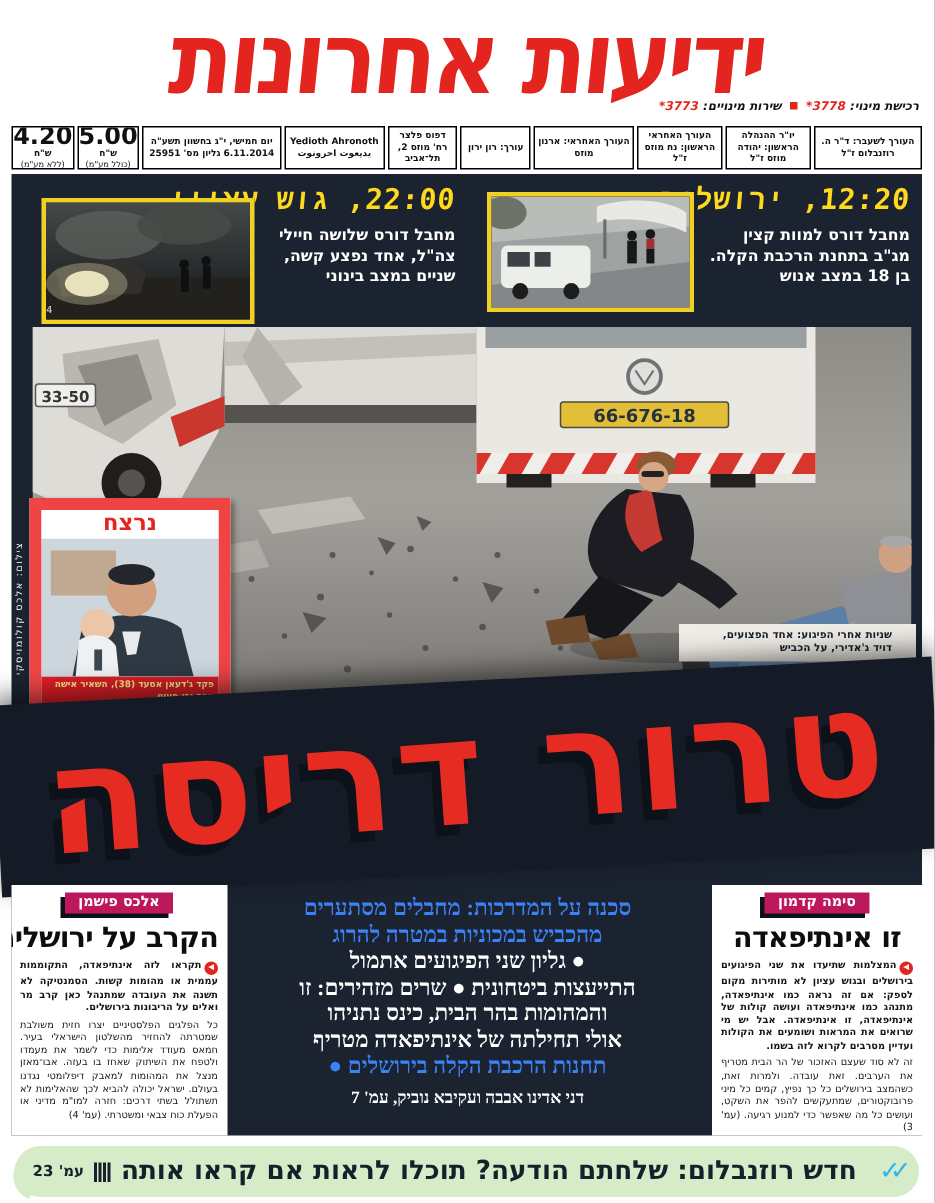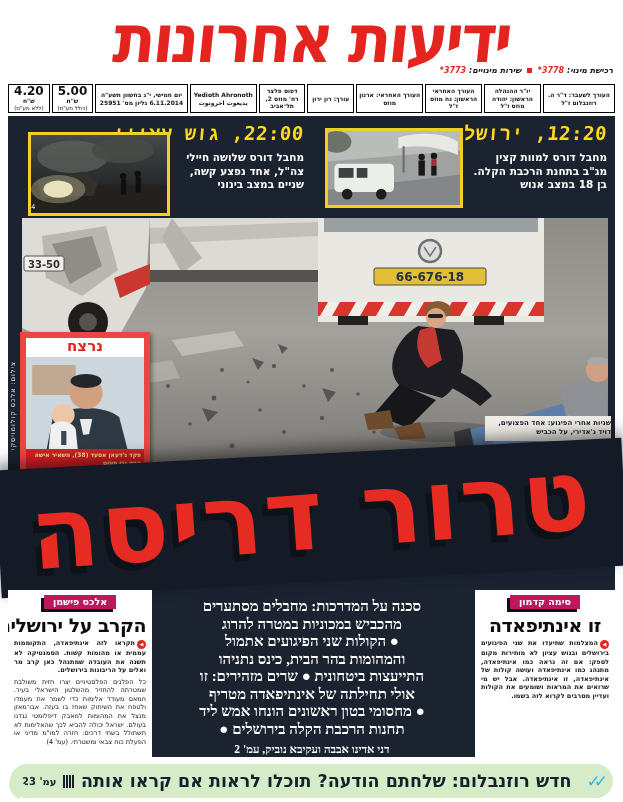--- a/index.html
+++ b/index.html
@@ -10,44 +10,44 @@
   .logo{display:inline-block;font-size:62px;font-weight:bold;color:#e4251f;
         letter-spacing:-3px;transform:skewX(-6deg) scaleY(1.08);line-height:78px;}
   .subline{position:absolute;top:66px;right:10px;font-size:8px;font-weight:bold;color:#111;font-style:italic;}
   .subline .phone{color:#e4251f;direction:ltr;unicode-bidi:embed;}
   .sep-sq{display:inline-block;width:5px;height:5px;background:#e4251f;margin:0 3px;}
   
   .strip{position:absolute;top:84px;left:8px;right:8px;height:29px;display:flex;gap:2px;}
   .ibox{border:1px solid #000;background:#fff;display:flex;flex-direction:column;align-items:center;
         justify-content:center;text-align:center;font-size:6px;line-height:1.25;font-weight:bold;
         padding:1px 2px;overflow:hidden;}
-  .ibox .big{font-size:12px;line-height:1;}
+  .ibox .big{font-size:16px;line-height:1;}
   .ibox .unit{font-size:6px;}
   .ibox .tiny{font-size:5.5px;font-weight:normal;}
   
   .dark{position:absolute;left:8px;top:116px;width:607px;height:641px;background:#1b2330;}
   .flash{position:absolute;top:4px;width:296px;height:98px;}
   .flash-gush{left:4px;} .flash-jlm{right:4px;}
   .ftime{position:absolute;top:2px;right:4px;font-family:"DejaVu Sans Mono","Liberation Mono",monospace;
          font-weight:bold;font-size:19px;color:#ffd91c;letter-spacing:.5px;transform:skewX(-5deg);
          white-space:nowrap;}
   .ftext{position:absolute;top:31px;right:4px;width:138px;text-align:right;color:#fff;
          font-weight:bold;font-size:10.5px;line-height:1.3;}
   .cctv{position:absolute;border:3px solid #f0d024;background:#222;line-height:0;}
   .cctv-g{left:16px;top:12px;width:136px;height:78px;}
   .cctv-j{left:10px;top:8px;width:132px;height:74px;}
   .cctv svg{width:100%;height:100%;}
   .photo{position:absolute;left:14px;top:102px;width:586px;height:252px;line-height:0;}
   .photo svg{width:100%;height:100%;}
   .credit-vert{position:absolute;left:1px;top:245px;height:120px;color:#eee;font-size:6.5px;
                writing-mode:vertical-rl;transform:rotate(180deg);letter-spacing:1px;}
   .pcaption{position:absolute;right:4px;top:300px;width:126px;background:#efece6;color:#15202b;
-            font-size:7px;font-weight:bold;line-height:1.35;padding:3px 0;text-align:right;z-index:2;}
-  
-  .inset{position:absolute;left:12px;top:216px;width:118px;background:#fff;border:6px solid #ef4444;
+            font-size:7px;font-weight:bold;line-height:1.35;padding:3px 16px;text-align:right;z-index:2;}
+  
+  .inset{position:absolute;left:12px;top:216px;width:118px;background:#fff;border:8px solid #ef4444;
          z-index:2;box-shadow:2px 2px 4px rgba(0,0,0,.4);}
   .inset-label{background:#fff;color:#e4251f;font-weight:800;font-size:15px;text-align:center;
                padding:0 0 2px;line-height:17px;}
   .inset-photo{height:92px;line-height:0;} .inset-photo svg{width:100%;height:100%;}
   .inset-cap{background:#d81f26;color:#ffe98c;font-size:6px;font-weight:bold;padding:2px 3px;
              text-align:right;line-height:1.35;}
   
   .slab{position:absolute;left:-10px;top:338px;width:627px;height:128px;background:#141b26;
         transform:rotate(-3deg);box-shadow:0 -6px 16px rgba(0,0,0,.5);z-index:3;text-align:center;}
   .slab-text{display:inline-block;font-size:100px;font-weight:800;color:#e62b22;line-height:122px;
@@ -62,21 +62,21 @@
   .chead{font-size:19px;font-weight:800;text-align:center;margin:5px 0 3px;letter-spacing:-.5px;
          color:#0d0d0d;white-space:nowrap;}
   .wcol p{font-size:6.5px;line-height:1.32;text-align:justify;margin:0 0 3px;color:#151515;}
   .wcol p.lead{font-weight:bold;}
   .bullet{display:inline-block;width:9px;height:9px;border-radius:50%;background:#e4251f;color:#fff;
           font-size:5px;line-height:9px;text-align:center;margin-left:2px;vertical-align:-1px;}
   
   .subhead{position:absolute;left:146px;top:482px;width:316px;text-align:center;z-index:4;
            font-family:"Liberation Serif","DejaVu Serif",serif;font-weight:bold;}
   .sh{font-size:15px;line-height:17.5px;}
-  .y{color:#ffffff;} .w{color:#fff;}
+  .y{color:#3b82f6;} .w{color:#fff;}
   .sh-credit{font-size:11.5px;color:#fff;margin-top:5px;}
   
   .wa{position:absolute;left:10px;top:764px;width:603px;height:34px;background:#d6ecc9;
       border-radius:17px;display:flex;align-items:center;justify-content:center;gap:7px;}
   .wa::after{content:"";position:absolute;left:-3px;bottom:1px;width:16px;height:16px;
              background:#d6ecc9;border-radius:0 0 0 16px;transform:rotate(20deg);}
   .wa-checks{color:#34b4e4;font-weight:800;font-size:17px;letter-spacing:-7px;padding-left:8px;}
   .wa-text{font-size:17.5px;font-weight:800;color:#15202b;white-space:nowrap;}
   .wa-bars{display:flex;gap:1.5px;align-items:center;}
   .wa-bars i{display:block;width:1.5px;height:13px;background:#15202b;}
@@ -299,40 +299,40 @@
       <div class="inset-cap">פקד ג'דעאן אסעד (38), השאיר אישה הרה ובן פעוט</div>
     </div>
 
     <div class="slab">
       <span class="slab-text">טרור דריסה</span>
     </div>
 
     <div class="subhead">
       <div class="sh y">סכנה על המדרכות: מחבלים מסתערים</div>
       <div class="sh y">מהכביש במכוניות במטרה להרוג</div>
-      <div class="sh w">● הקולות שני הפיגועים אתמול</div>
+      <div class="sh w">● גליון שני הפיגועים אתמול</div>
+      <div class="sh w">התייעצות ביטחונית ● שרים מזהירים: זו</div>
       <div class="sh w">והמהומות בהר הבית, כינס נתניהו</div>
-      <div class="sh w">התייעצות ביטחונית ● שרים מזהירים: זו</div>
       <div class="sh w">אולי תחילתה של אינתיפאדה מטריף</div>
-      <div class="sh y">● מחסומי בטון ראשונים הונחו אמש ליד</div>
       <div class="sh y">תחנות הרכבת הקלה בירושלים ●</div>
-      <div class="sh-credit">דני אדינו אבבה ועקיבא נוביק, עמ' 2</div>
+      <div class="sh-credit">דני אדינו אבבה ועקיבא נוביק, עמ' 7</div>
     </div>
 
     <div class="wcol colL">
       <span class="byline">אלכס פישמן</span>
       <div class="chead">הקרב על ירושלים</div>
       <p class="lead"><span class="bullet">◀</span><span>תקראו לזה אינתיפאדה, התקוממות עממית או מהומות קשות. הסמנטיקה לא תשנה את העובדה שמתנהל כאן קרב מר ואלים על הריבונות בירושלים.</span></p>
       <p>כל הפלגים הפלסטיניים יצרו חזית משולבת שמטרתה להחזיר מהשלטון הישראלי בעיר. חמאס מעודד אלימות כדי לשמר את מעמדו ולטפח את השיתוק שאחז בו בעזה. אבו־מאזן מנצל את המהומות למאבק דיפלומטי נגדנו בעולם. ישראל יכולה להביא לכך שהאלימות לא תשתולל בשתי דרכים: חזרה למו"מ מדיני או הפעלת כוח צבאי ומשטרתי. (עמ' 4)</p>
     </div>
 
     <div class="wcol colR">
       <span class="byline">סימה קדמון</span>
       <div class="chead">זו אינתיפאדה</div>
       <p class="lead"><span class="bullet">◀</span><span>המצלמות שתיעדו את שני הפיגועים בירושלים ובגוש עציון לא מותירות מקום לספק: אם זה נראה כמו אינתיפאדה, מתנהג כמו אינתיפאדה ועושה קולות של אינתיפאדה, זו אינתיפאדה. אבל יש מי שרואים את המראות ושומעים את הקולות ועדיין מסרבים לקרוא לזה בשמו.</span></p>
+      <p>זה לא סוד שעצם האזכור של הר הבית מטריף את הערבים. זאת עובדה. ולמרות זאת, כשהמצב בירושלים כל כך נפיץ, קמים כל מיני פרובוקטורים, שמתעקשים להפר את השקט, ועושים כל מה שאפשר כדי למנוע רגיעה. (עמ' 3)</p>
     </div>
   </div>
 
   <div class="wa">
     <span class="wa-checks">✓✓</span>
     <span class="wa-text"><b>חדש רוזנבלום:</b><span> שלחתם הודעה? תוכלו לראות אם קראו אותה</span></span>
     <span class="wa-bars">
         <i></i>
         <i></i>
         <i></i>

